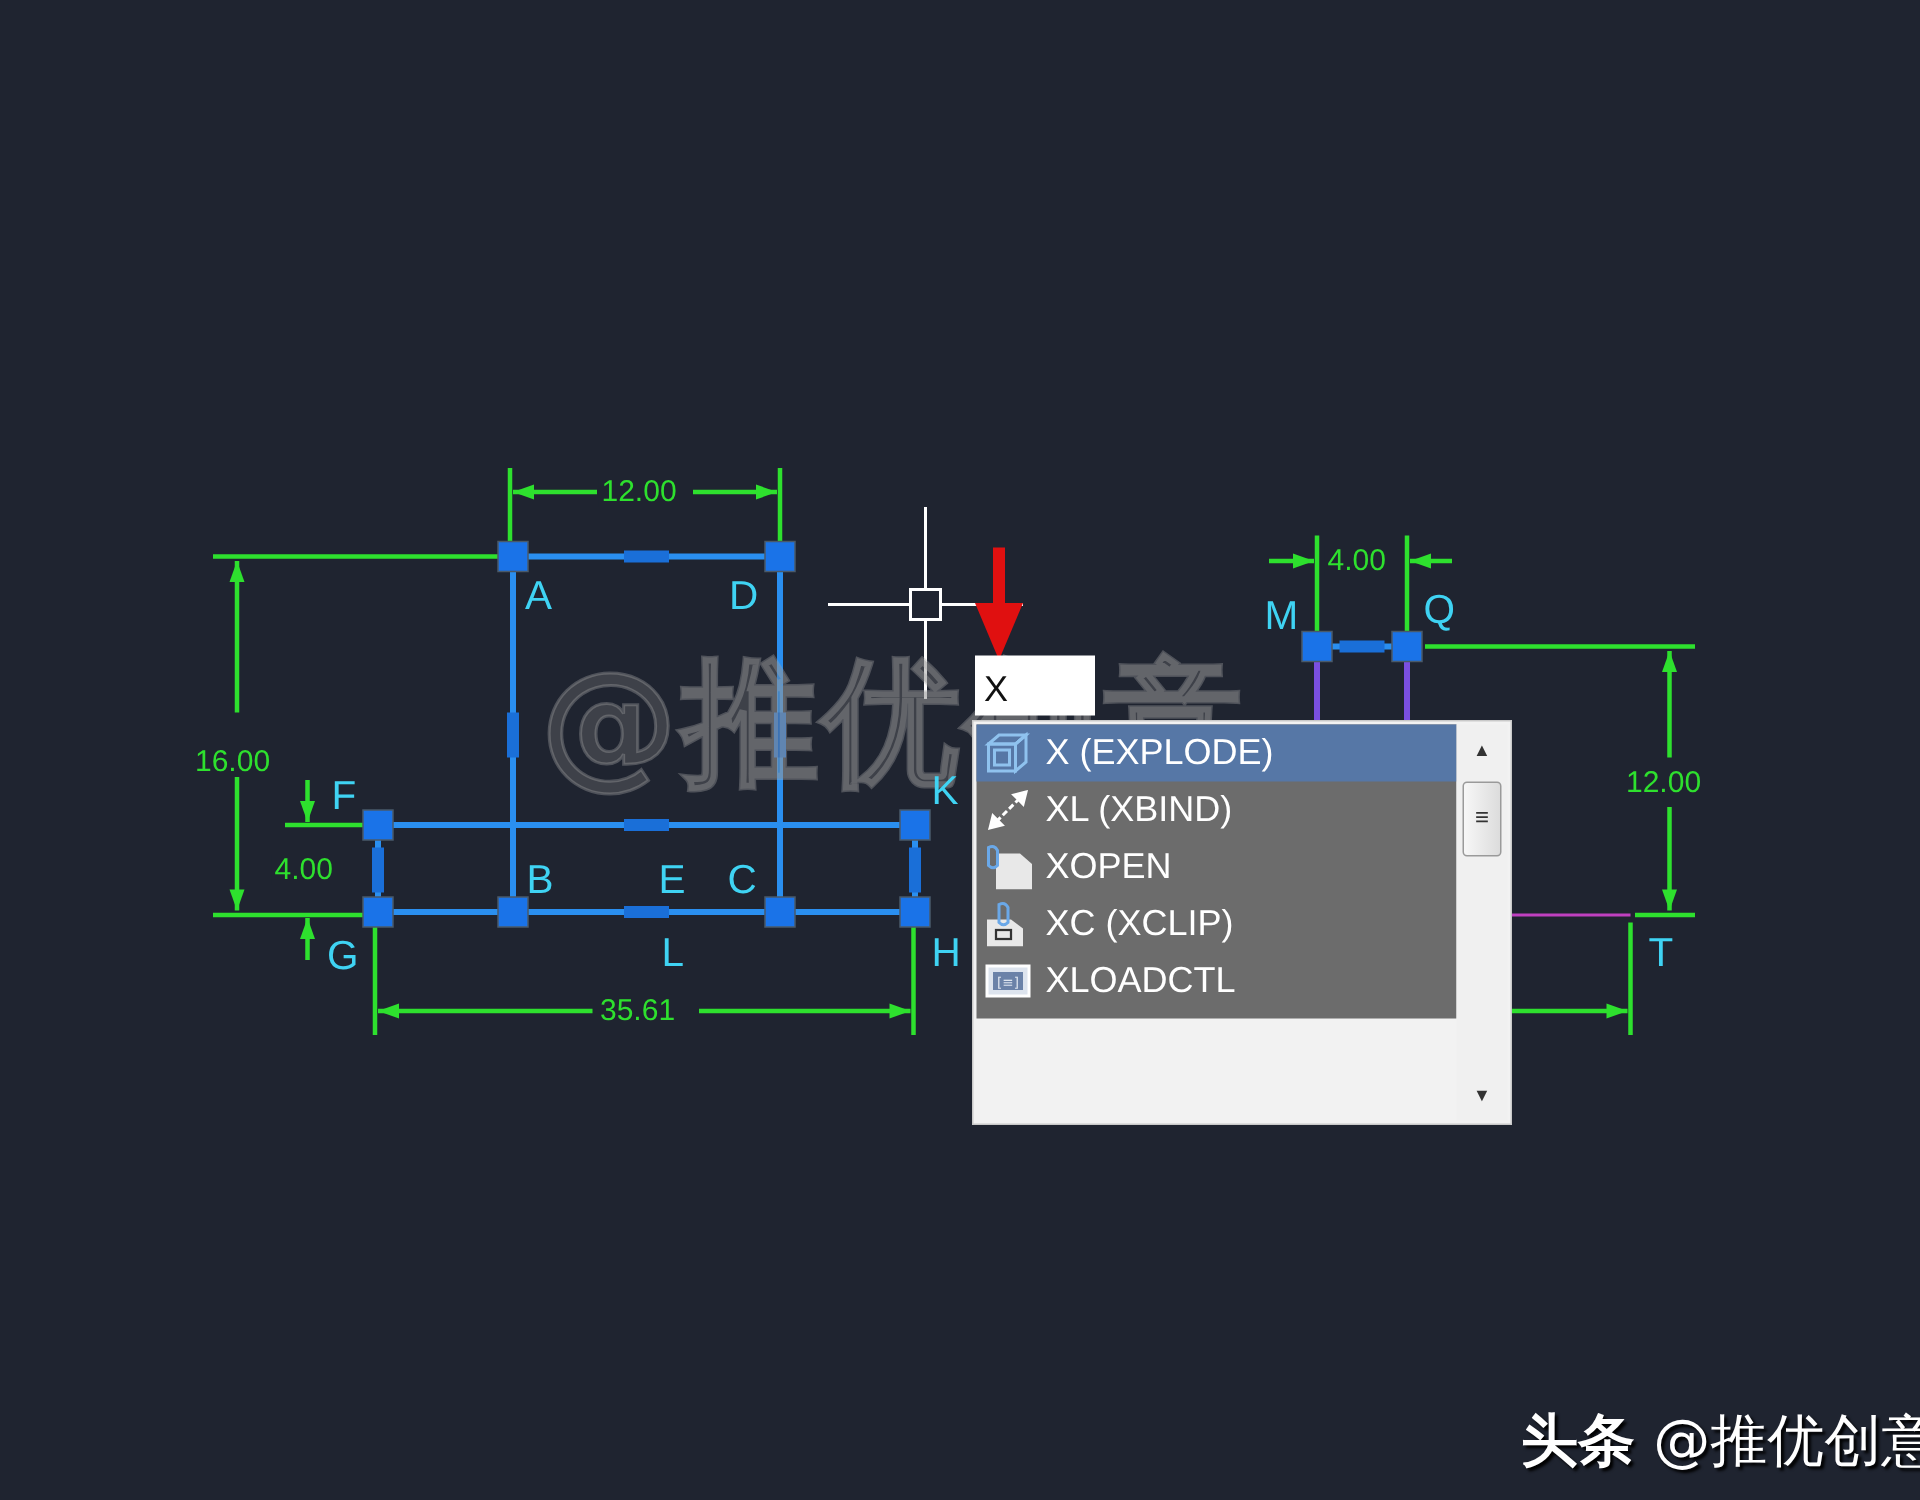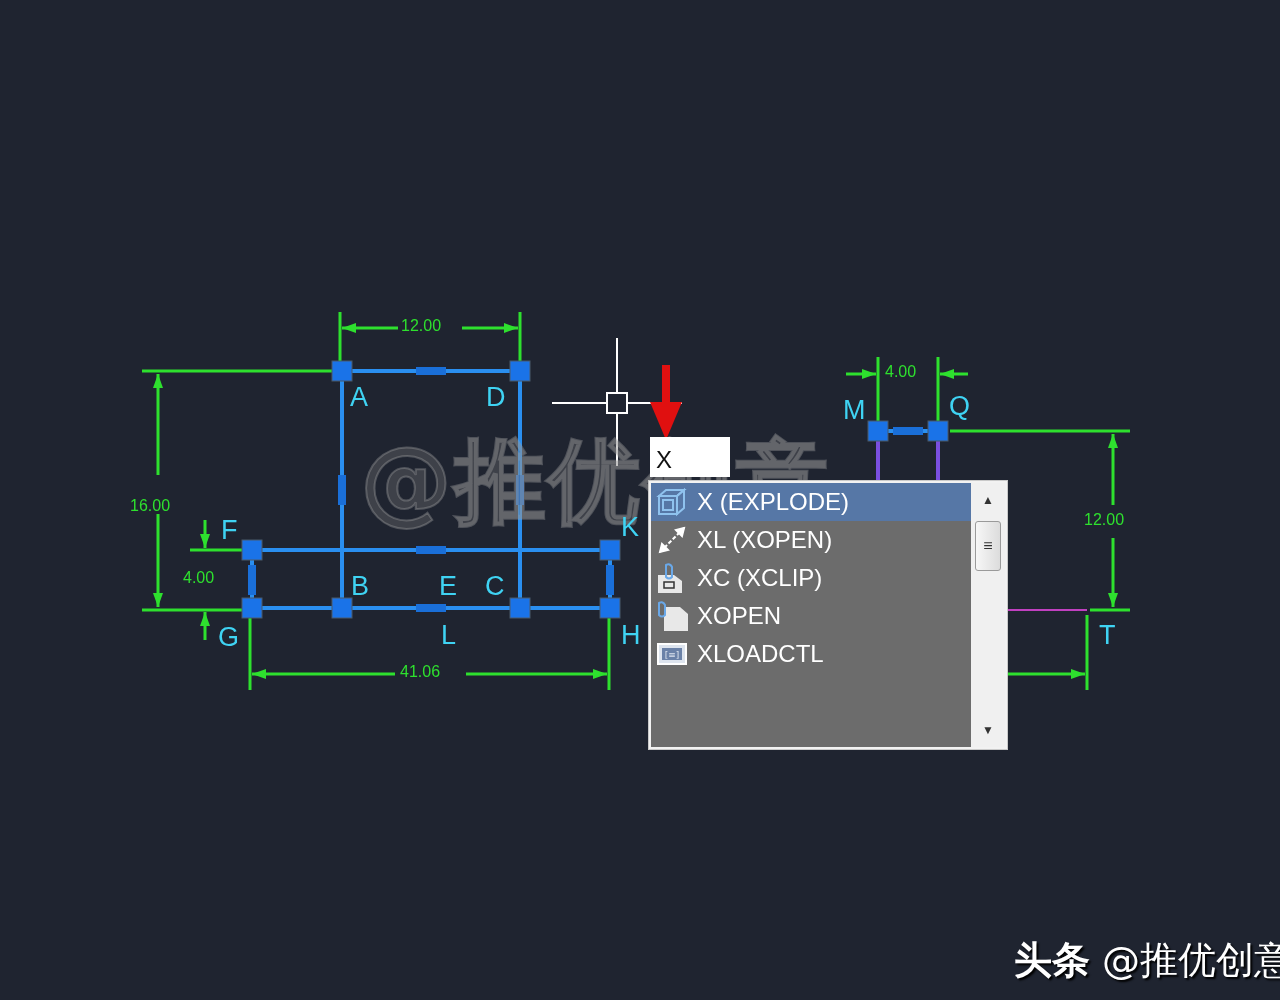--- a/index.html
+++ b/index.html
@@ -1,23 +1,23 @@
 <!DOCTYPE html>
 <html><head>
 <meta charset="utf-8">
 <style>
   html,body{margin:0;padding:0;}
   body{width:1280px;height:1000px;background:#1f2430;position:relative;overflow:hidden;font-family:"Liberation Sans",sans-serif;}
   #canvas{position:absolute;left:0;top:0;width:1280px;height:1000px;}
   .pt-label{position:absolute;color:#3fd3f3;font-size:27px;font-family:"Liberation Sans",sans-serif;line-height:1;}
-  .dim-text{position:absolute;color:#2ee02e;font-size:16px;font-family:"Liberation Sans",sans-serif;line-height:1;background:#1f2430;padding:0 2px;}
+  .dim-text{position:absolute;color:#2ee02e;font-size:20px;font-family:"Liberation Sans",sans-serif;line-height:1;background:#1f2430;padding:0 2px;}
   .watermark{position:absolute;left:360px;top:420px;font-size:92px;font-weight:bold;color:rgba(120,120,120,0.35);font-family:"DejaVu Sans",sans-serif;letter-spacing:2px;white-space:nowrap;pointer-events:none;-webkit-text-stroke:2px rgba(170,170,170,0.35);}
   .cmd-input{position:absolute;left:650px;top:437px;width:80px;height:40px;background:#ffffff;color:#111;font-size:24px;box-sizing:border-box;padding:6px 0 0 6px;border:none;outline:none;font-family:"Liberation Sans",sans-serif;}
   .dropdown{position:absolute;left:648px;top:480px;width:360px;height:270px;background:#f2f2f2;border:1px solid #c9c9c9;box-sizing:border-box;}
-  .dd-list{position:absolute;left:2px;top:2px;width:320px;height:264px;background:rgba(100,100,100,0.95);text-align:right;}
+  .dd-list{position:absolute;left:2px;top:2px;width:320px;height:196px;background:rgba(100,100,100,0.95);text-align:right;}
   .dd-item{position:relative;height:38px;display:flex;align-items:center;color:#ffffff;font-size:24px;padding-left:4px;box-sizing:border-box;cursor:pointer;}
   .dd-item.selected{background:#5677a6;}
   .dd-icon{width:34px;height:30px;margin-right:8px;display:flex;align-items:center;justify-content:center;}
   .dd-scroll{position:absolute;right:2px;top:2px;width:34px;height:264px;background:#f0f0f0;}
   .sb-up,.sb-down{position:absolute;left:0;width:34px;height:26px;display:flex;align-items:center;justify-content:center;color:#333;font-size:12px;cursor:pointer;}
   .sb-up{top:4px;}
   .sb-down{bottom:4px;}
   .sb-thumb{position:absolute;left:4px;top:38px;width:26px;height:50px;background:linear-gradient(to right,#f7f7f7,#dcdcdc);border:1px solid #9a9a9a;border-radius:3px;box-sizing:border-box;display:flex;align-items:center;justify-content:center;color:#333;font-size:16px;cursor:pointer;}
   .footer-brand{position:absolute;left:1014px;top:935px;color:#ffffff;font-size:38px;font-family:"DejaVu Sans",sans-serif;text-shadow:2px 2px 2px #000;white-space:nowrap;}
   .footer-brand b{font-weight:bold;}
@@ -141,21 +141,21 @@
 <span class="pt-label" style="left:218px;top:624px;">G</span>
 <span class="pt-label" style="left:441px;top:622px;">L</span>
 <span class="pt-label" style="left:621px;top:622px;">H</span>
 <span class="pt-label" style="left:843px;top:397px;">M</span>
 <span class="pt-label" style="left:949px;top:393px;">Q</span>
 <span class="pt-label" style="left:1099px;top:622px;">T</span>
 
 <span class="dim-text" style="left:399px;top:318px;">12.00</span>
 <span class="dim-text" style="left:128px;top:482px;margin-top:16px;">16.00</span>
 <span class="dim-text" style="left:181px;top:570px;">4.00</span>
-<span class="dim-text" style="left:398px;top:664px;">41.06</span>
+<span class="dim-text" style="left:398px;top:664px;">35.61</span>
 <span class="dim-text" style="left:883px;top:364px;">4.00</span>
 <span class="dim-text" style="left:1082px;top:512px;">12.00</span>
 
 <input class="cmd-input" type="text" value="X" style="">
 
 <div class="dropdown">
   <div class="dd-list">
     <div class="dd-item selected">
       <span class="dd-icon">
         <svg width="32" height="30" viewBox="0 0 32 30">
@@ -172,40 +172,40 @@
     <div class="dd-item">
       <span class="dd-icon">
         <svg width="32" height="30" viewBox="0 0 32 30">
             <g stroke="#ffffff" stroke-width="2" fill="#ffffff">
               <line x1="4" y1="27" x2="28" y2="3" stroke-dasharray="4 2"></line>
               <polygon points="28,3 20,5 26,11"></polygon>
               <polygon points="4,27 6,19 12,25"></polygon>
             </g>
           </svg>
       </span>
-      <span>XL (XOPEN)</span>
+      <span>XL (XBIND)</span>
+    </div>
+    <div class="dd-item">
+      <span class="dd-icon">
+        <svg width="32" height="30" viewBox="0 0 32 30">
+            <polygon points="8,6 24,6 32,13 32,30 8,30" fill="#e8e8e8"></polygon>
+            <path d="M3,2 q4,-2 6,2 v10 q-3,3 -6,0 z" fill="none" stroke="#6aa8e8" stroke-width="2"></path>
+          </svg>
+      </span>
+      <span>XOPEN</span>
     </div>
     <div class="dd-item">
       <span class="dd-icon">
         <svg width="32" height="30" viewBox="0 0 32 30">
             <polygon points="2,12 18,12 26,18 26,30 2,30" fill="#e8e8e8"></polygon>
             <path d="M10,2 q4,-2 6,2 v10 q-3,3 -6,0 z" fill="none" stroke="#6aa8e8" stroke-width="2"></path>
             <rect x="8" y="19" width="10" height="6" fill="none" stroke="#333" stroke-width="1.5"></rect>
           </svg>
       </span>
       <span>XC (XCLIP)</span>
-    </div>
-    <div class="dd-item">
-      <span class="dd-icon">
-        <svg width="32" height="30" viewBox="0 0 32 30">
-            <polygon points="8,6 24,6 32,13 32,30 8,30" fill="#e8e8e8"></polygon>
-            <path d="M3,2 q4,-2 6,2 v10 q-3,3 -6,0 z" fill="none" stroke="#6aa8e8" stroke-width="2"></path>
-          </svg>
-      </span>
-      <span>XOPEN</span>
     </div>
     <div class="dd-item">
       <span class="dd-icon">
         <svg width="32" height="30" viewBox="0 0 32 30">
             <rect x="2" y="5" width="28" height="20" fill="#dde4ee" stroke="#ffffff" stroke-width="2"></rect>
             <rect x="6" y="9" width="20" height="12" fill="#6b82a8"></rect>
             <text x="16" y="19" font-size="9" text-anchor="middle" fill="#dde4ee" font-family="DejaVu Sans, sans-serif">[≡]</text>
           </svg>
       </span>
       <span>XLOADCTL</span>

